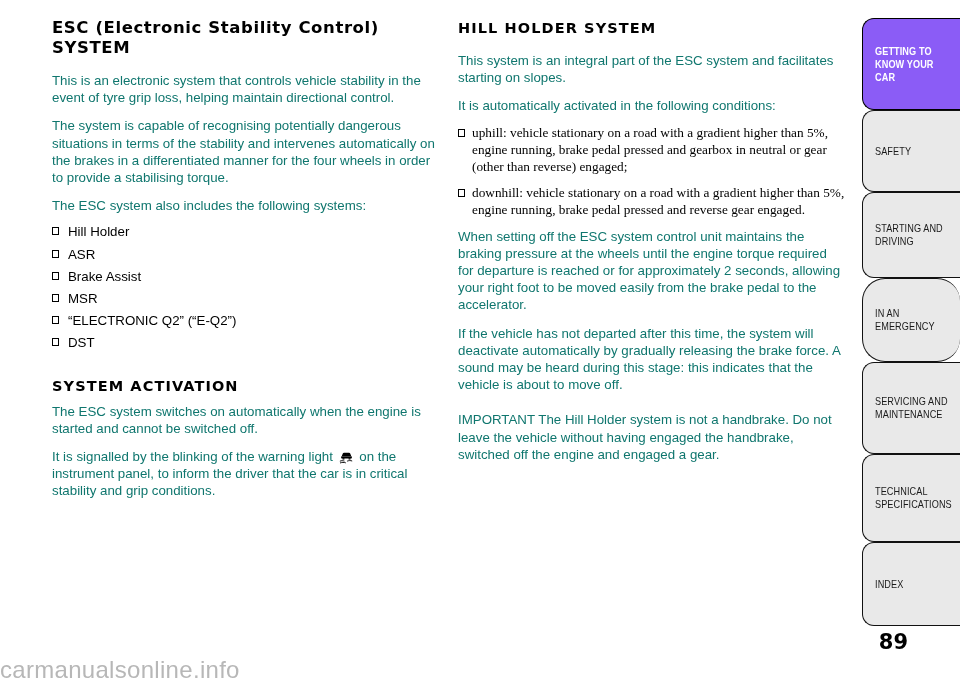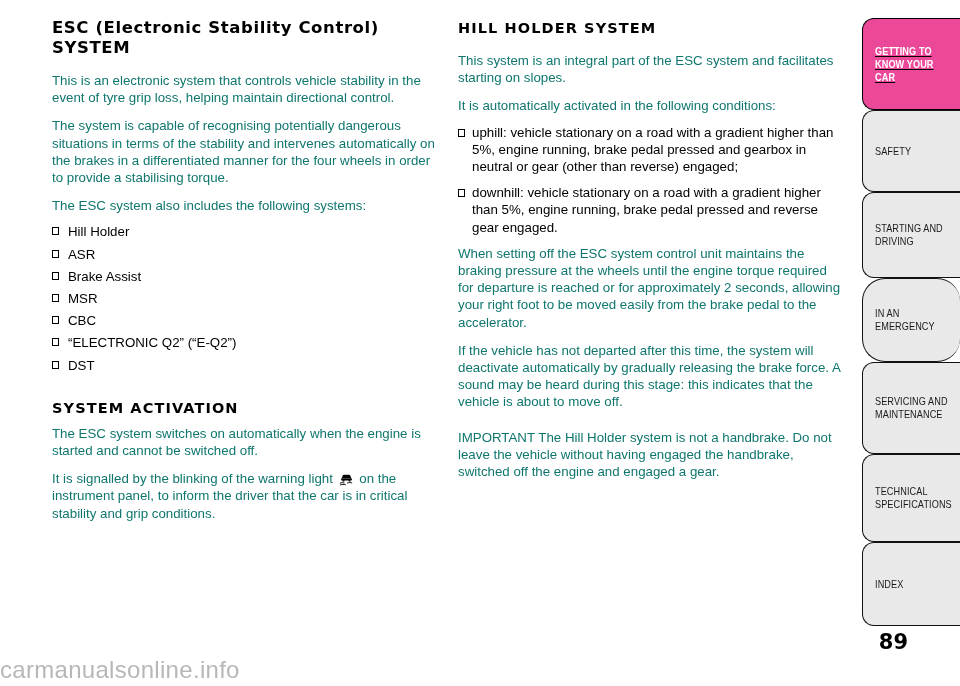--- a/index.html
+++ b/index.html
@@ -75,21 +75,21 @@
   }
   ul.sqlist li .sq {
     position: absolute;
     left: 0;
     top: 4px;
     width: 7px;
     height: 8px;
     border: 1.4px solid #000;
     box-sizing: border-box;
   }
-  ul.sqlist.para li { margin-bottom: 9px; padding-left: 14px; }
+  ul.sqlist.para li { margin-bottom: 9px; padding-left: 14px; font-family: Liberation Serif, serif; }
   ul.sqlist.para li .sq { top: 5px; }
 
   .warn-icon {
     display: inline-block;
     vertical-align: -3px;
     width: 15px;
     height: 15px;
     margin: 0 2px;
   }
 
@@ -118,23 +118,22 @@
   .tab .tab-label {
     font-family: "Liberation Sans", sans-serif;
     font-size: 10.4px;
     line-height: 13px;
     letter-spacing: 0.1px;
     transform: scaleX(0.88);
     transform-origin: left center;
     color: #1a1a1a;
   }
   .tab.active {
-    background: #ec4899;
+    background: #8b5cf6;
     border-color: #000000;
-    text-decoration: underline;
   }
   .tab.active .tab-label {
     color: #ffffff;
     font-weight: 700;
   }
 
   .page-number {
     position: absolute;
     right: 52px;
     top: 630px;
@@ -170,21 +169,20 @@
 
     <p class="body">The system is capable of recognising potentially dangerous situations in terms of the stability and intervenes automatically on the brakes in a differentiated manner for the four wheels in order to provide a stabilising torque.</p>
 
     <p class="body tight">The ESC system also includes the following systems:</p>
 
     <ul class="sqlist">
       <li><span class="sq"></span><span>Hill Holder</span></li>
       <li><span class="sq"></span><span>ASR</span></li>
       <li><span class="sq"></span><span>Brake Assist</span></li>
       <li><span class="sq"></span><span>MSR</span></li>
-      <li><span class="sq"></span><span>CBC</span></li>
       <li><span class="sq"></span><span>“ELECTRONIC Q2” (“E-Q2”)</span></li>
       <li><span class="sq"></span><span>DST</span></li>
     </ul>
 
     <h2 class="sub">SYSTEM ACTIVATION</h2>
     <p class="body">The ESC system switches on automatically when the engine is started and cannot be switched off.</p>
 
     <p class="body">
       <span>It is signalled by the blinking of the warning light</span>
       <span class="warn-icon">

